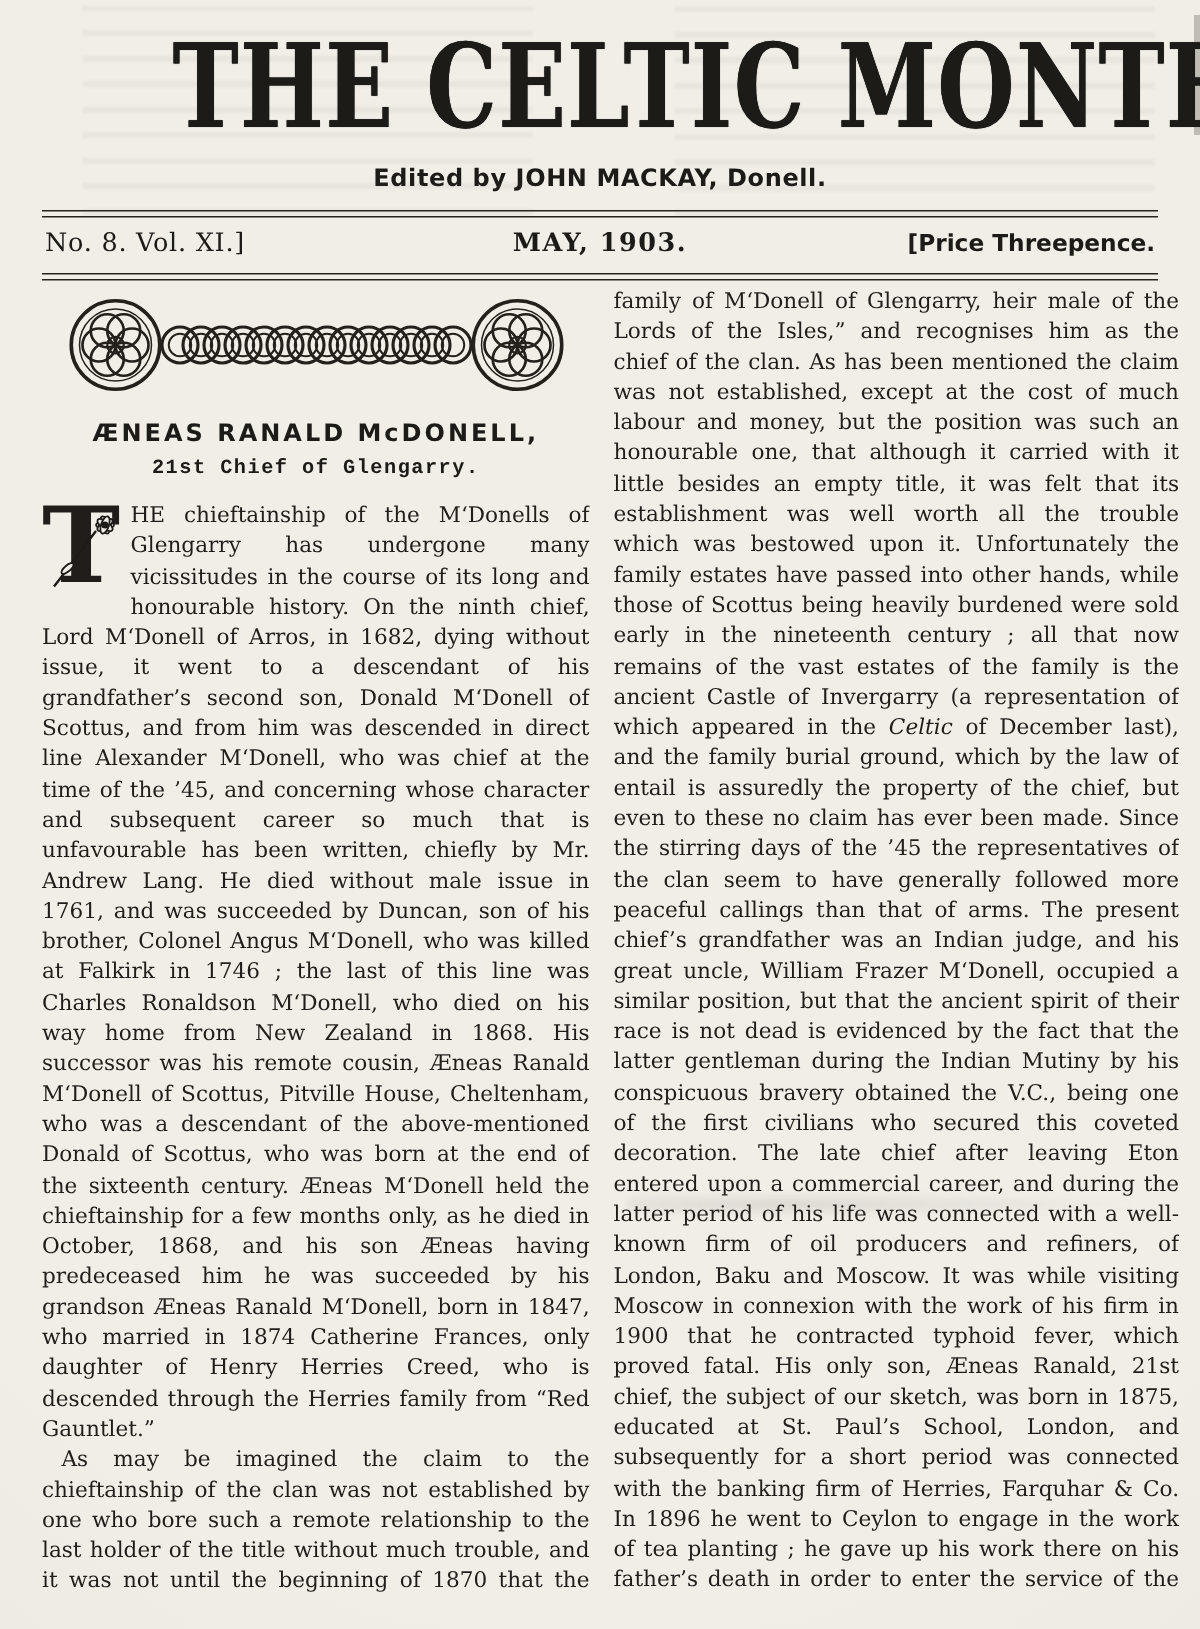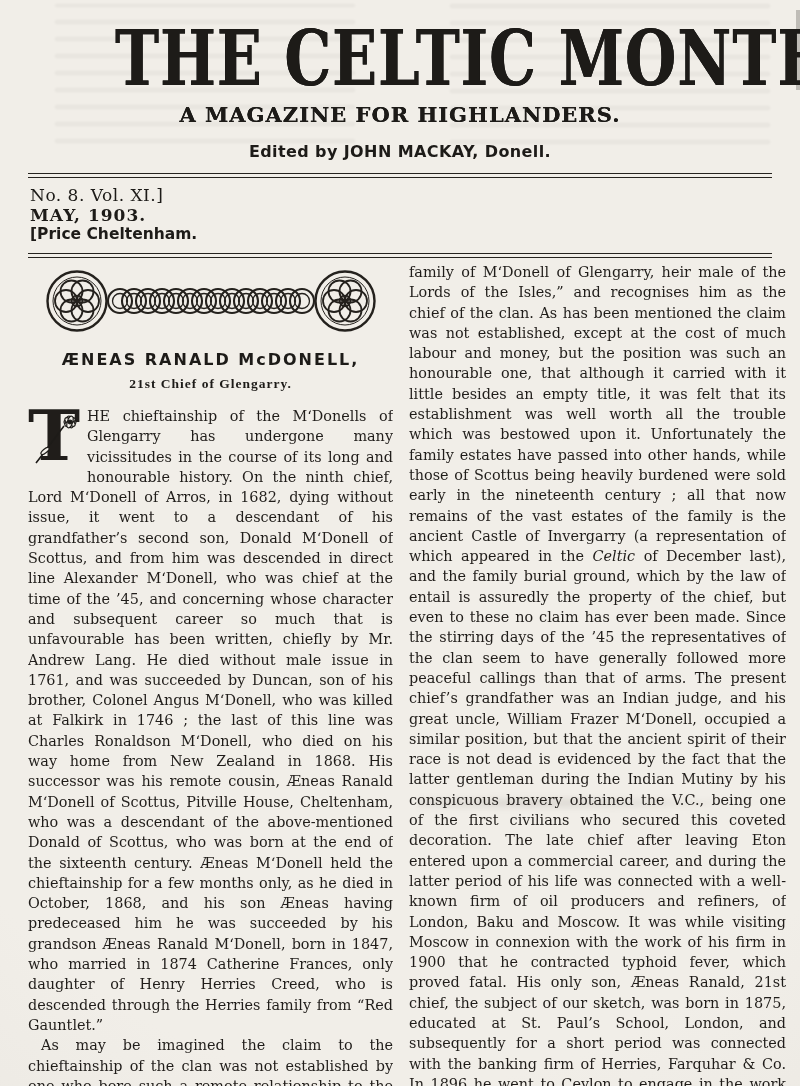--- a/index.html
+++ b/index.html
@@ -59,21 +59,20 @@
     margin: 0 28px; height: 3px;
     border-top: 1.4px solid #26231f;
     border-bottom: 1.1px solid #26231f;
   }
   .rule-top { margin-top: 12px; }
   .rule-bottom { margin-top: 4px; }
   .issue-line {
     display: flex; align-items: baseline;
     margin: 0 30px; padding: 7px 0 6px 0;
     font-size: 17px;
-    flex-direction: column;
   }
   .issue-number { flex: 1; text-align: left; letter-spacing: .5px; }
   .issue-date   { flex: 1; text-align: center; font-weight: 600; letter-spacing: 1px; }
   .issue-price  { flex: 1; text-align: right;
     font-family: "DejaVu Sans", "Liberation Sans", sans-serif;
     font-size: 15.5px; font-weight: bold; }
 
   
   .columns {
     display: flex; gap: 16px;
@@ -88,21 +87,21 @@
   .ornament-wrap svg { display: inline-block; }
 
   .article-title {
     margin: 4px; text-align: center;
     font-family: "DejaVu Sans", "Liberation Sans", sans-serif;
     font-size: 16px; font-weight: bold; letter-spacing: 2px;
     white-space: nowrap;
   }
   .article-subtitle {
     margin: 7px 0 14px 0; text-align: center;
-    font-family: Liberation Serif, serif;
+    font-family: Liberation Mono, monospace;
     font-size: 13.5px; font-weight: bold; letter-spacing: 1px;
   }
 
   .body-text {
     margin: 0;
     font-size: 14.4px; line-height: 20.3px;
     text-align: justify;
     word-spacing: .5px;
     color: #201d1a;
   }
@@ -128,30 +127,29 @@
 
 <div class="page">
 
   <div class="ghost ghost-tl"></div>
   <div class="ghost ghost-tr"></div>
   <div class="edge-sliver"></div>
   <div class="smudge"></div>
 
   <header>
     <h1 class="mast-title"><span class="squeeze">THE CELTIC MONTHLY:</span></h1>
-    <h2 class="mast-subtitle">A MAGAZINE FOR HIGHLANDERS.</h2>
     <div class="edited-line">Edited by JOHN MACKAY, Donell.</div>
   </header>
 
   <div class="rule-double rule-top"></div>
 
   <div class="issue-line">
     <span class="issue-number">No. 8. Vol. XI.]</span>
     <span class="issue-date">MAY, 1903.</span>
-    <span class="issue-price">[Price Cheltenham.</span>
+    <span class="issue-price">[Price Threepence.</span>
   </div>
 
   <div class="rule-double rule-bottom"></div>
 
   <main class="columns">
 
     <section class="col col-left">
 
       <div class="ornament-wrap">
         <svg width="330" height="62" viewBox="0 0 330 62">

